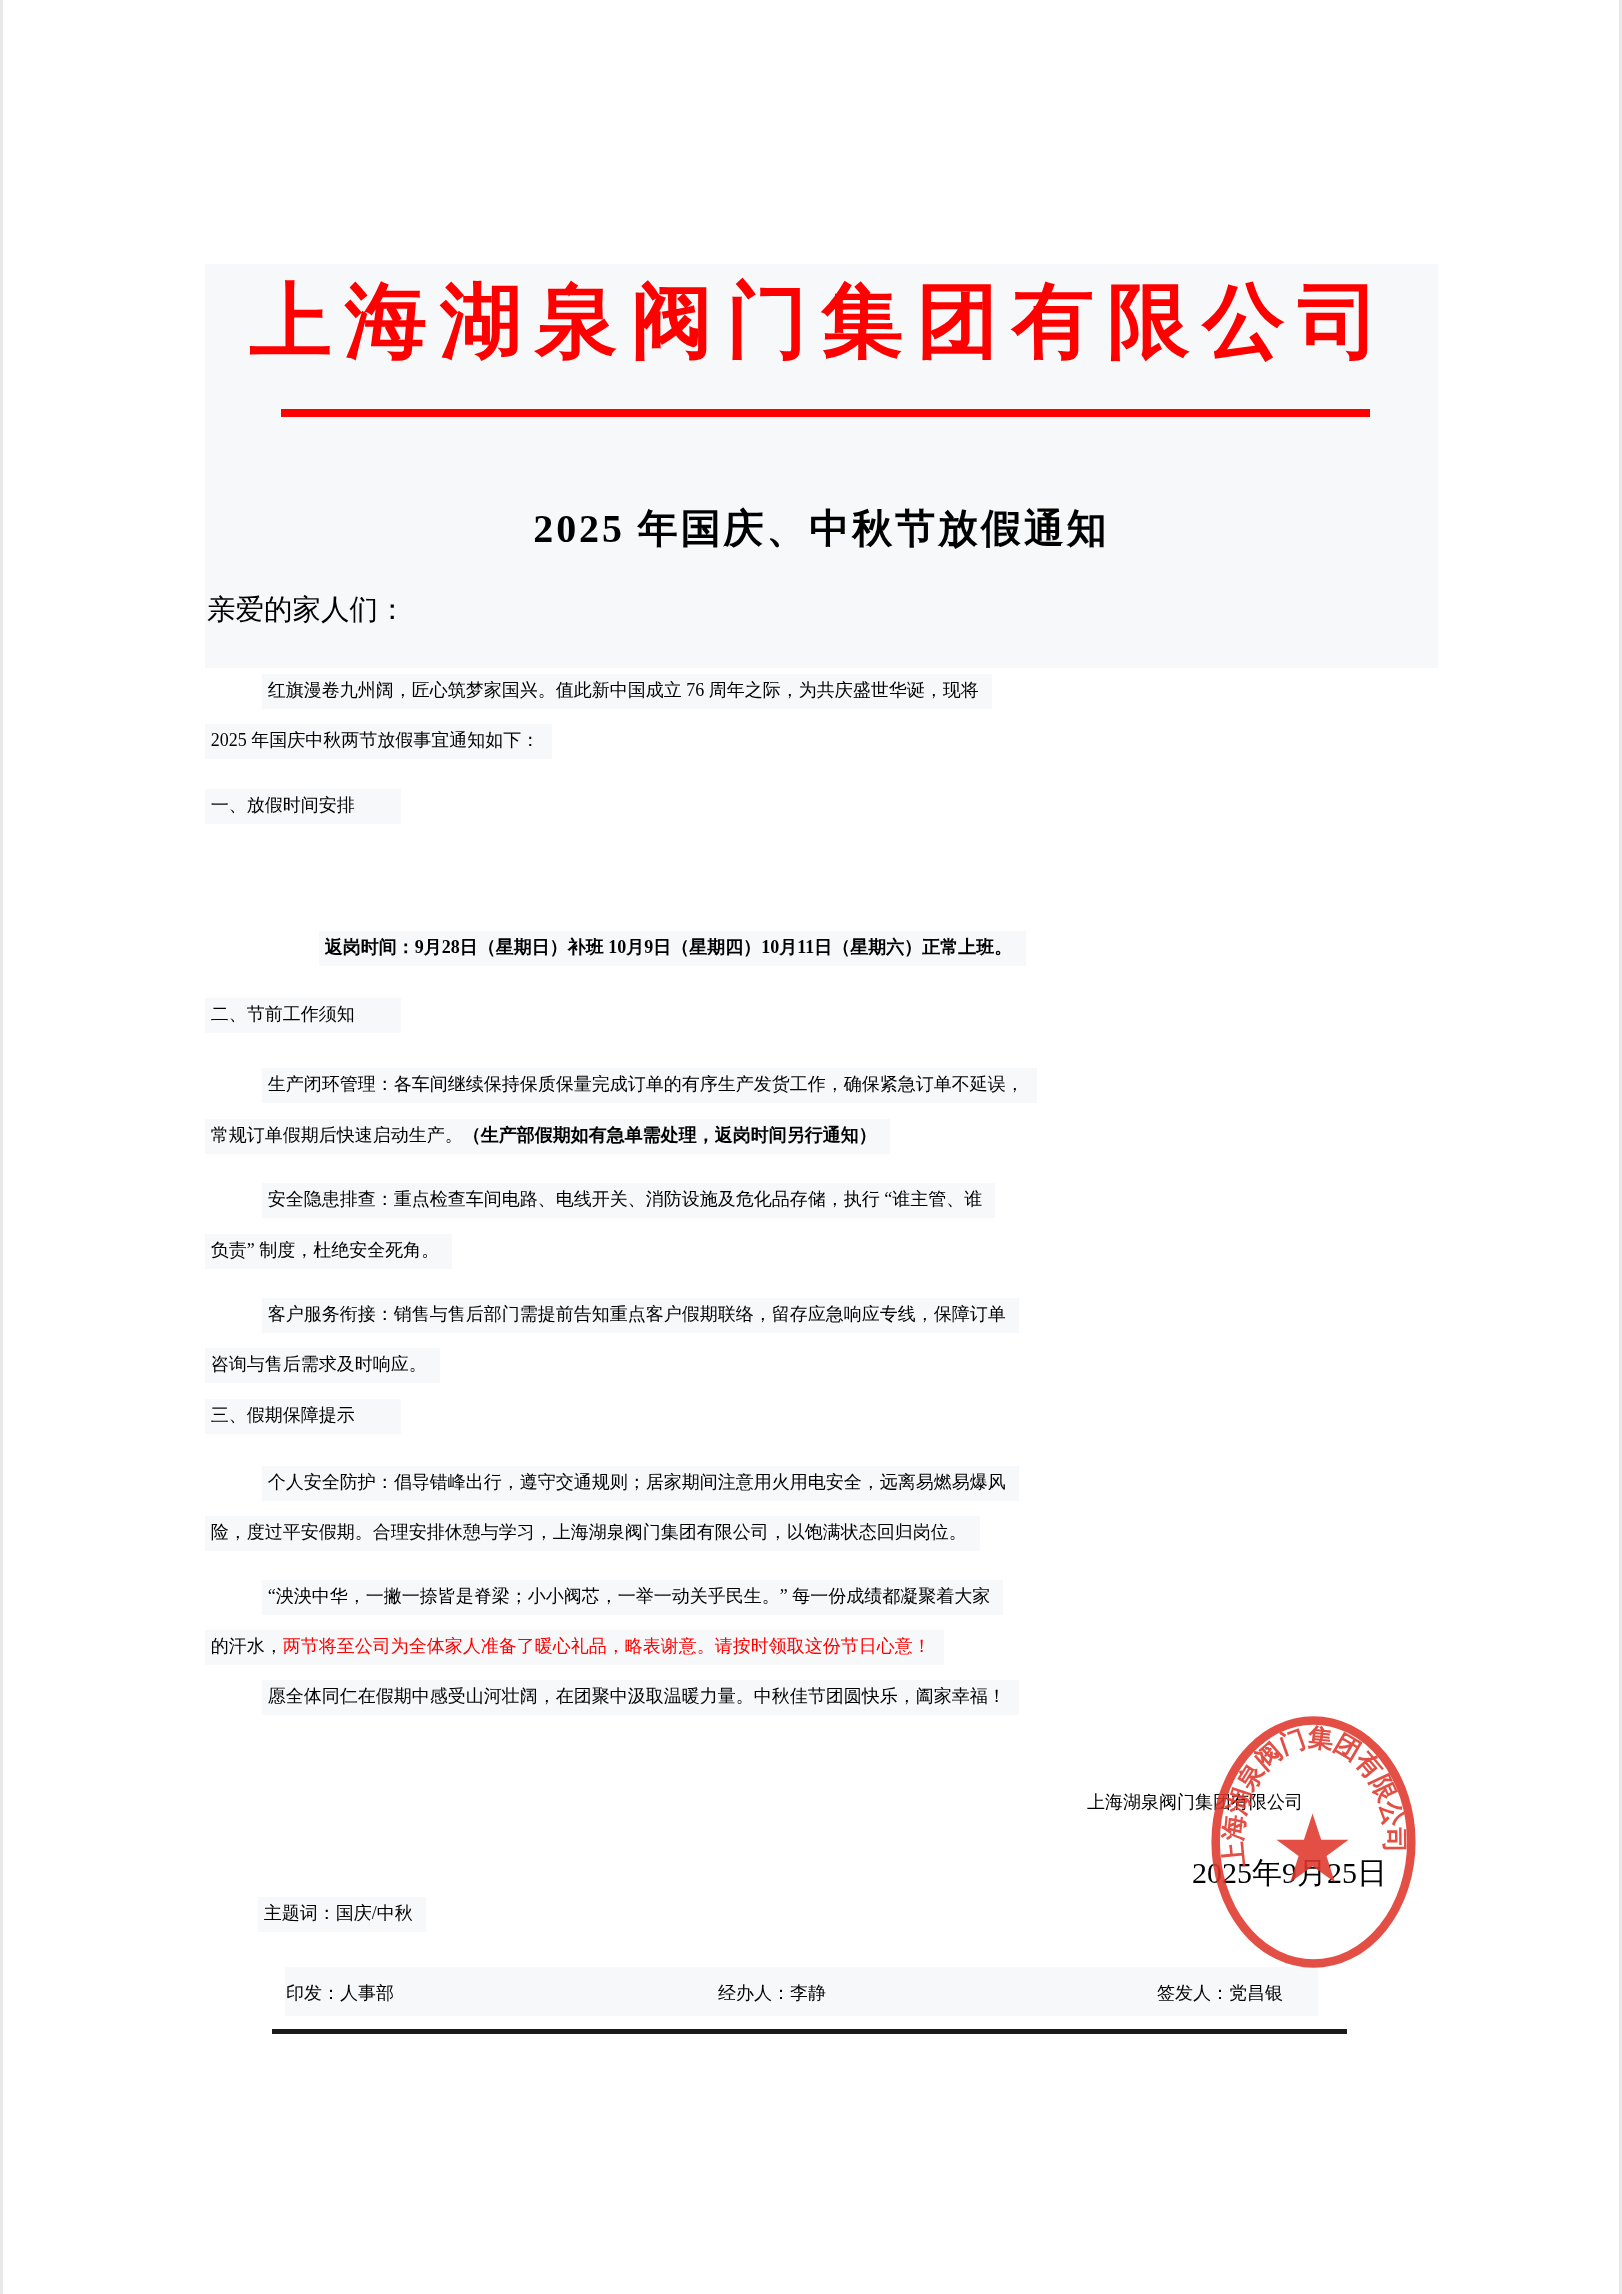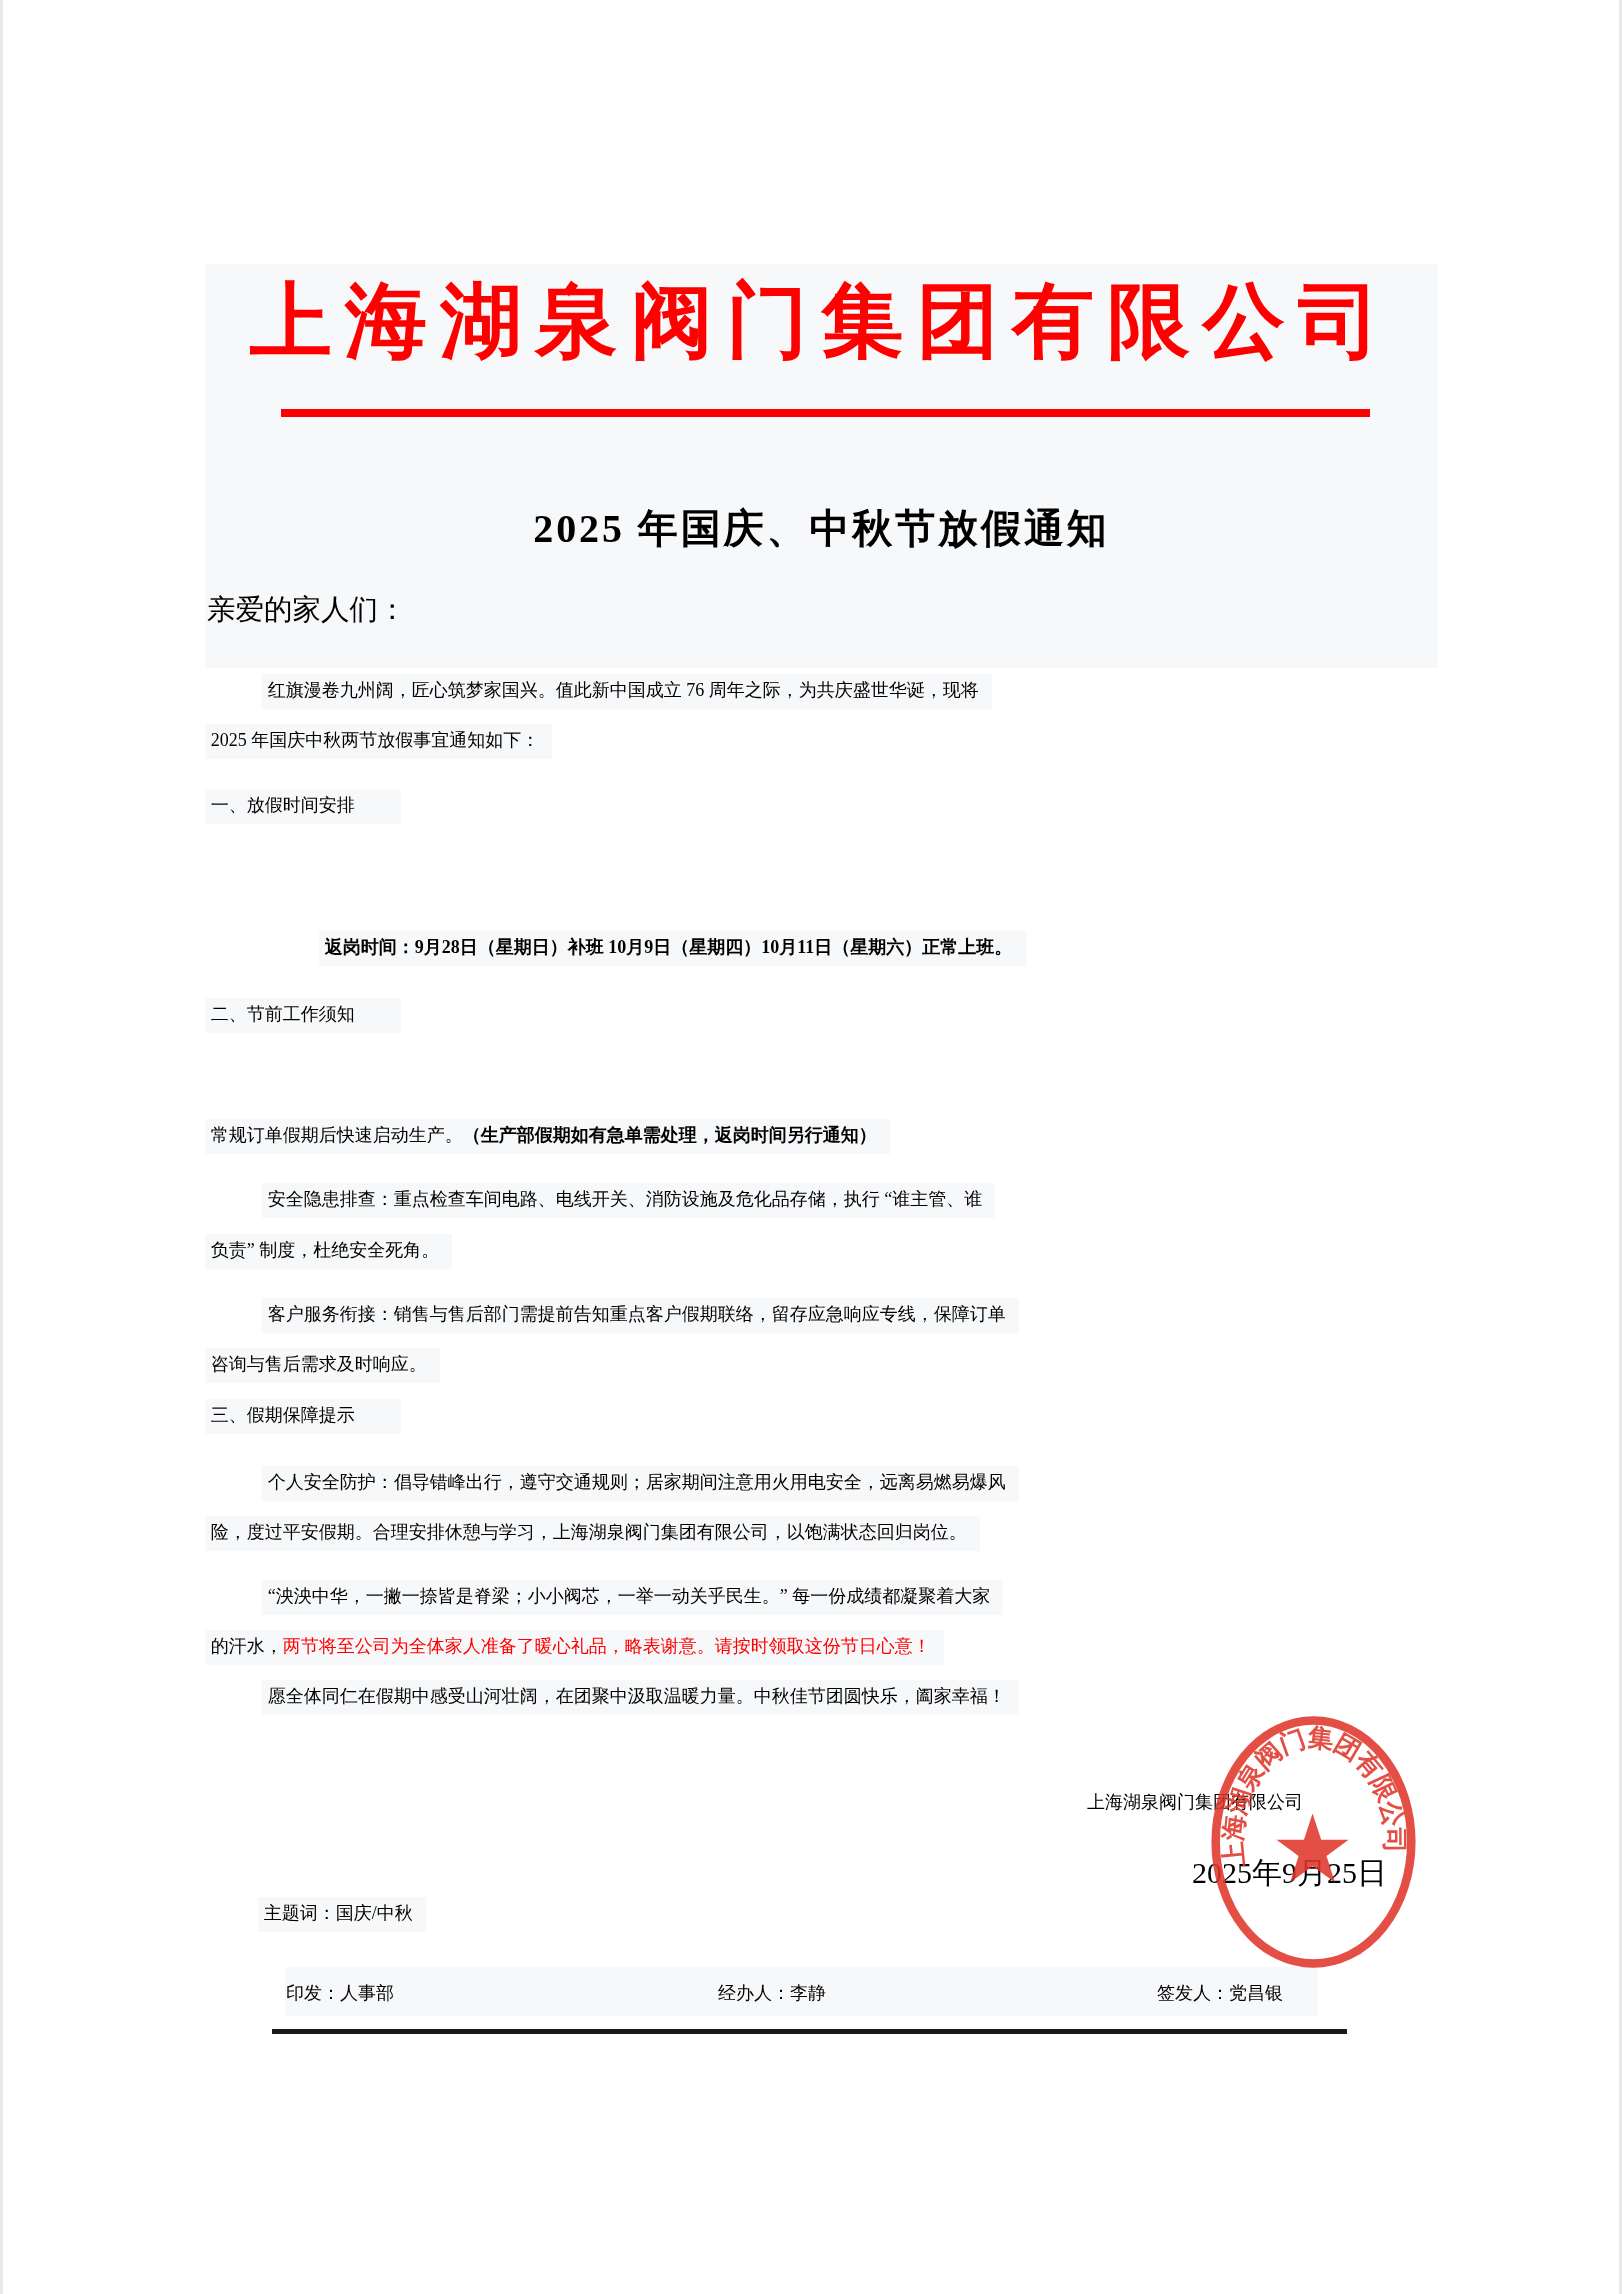--- a/index.html
+++ b/index.html
@@ -40,20 +40,21 @@
   <div class="doc-title">2025 年国庆、中秋节放假通知</div>
   <div class="salutation">亲爱的家人们：</div>
 
   <div class="ln" style="left:259px;top:668px;"><span class="hl">红旗漫卷九州阔，匠心筑梦家国兴。值此新中国成立 76 周年之际，为共庆盛世华诞，现将</span></div>
   <div class="ln" style="left:202px;top:718px;"><span class="hl">2025 年国庆中秋两节放假事宜通知如下：</span></div>
 
   <div class="ln" style="left:202px;top:783px;"><span class="hl-wide">一、放假时间安排</span></div>
   <div class="ln b" style="left:316px;top:925px;"><span class="hl">返岗时间：9月28日（星期日）补班 10月9日（星期四）10月11日（星期六）正常上班。</span></div>
 
   <div class="ln" style="left:202px;top:992px;"><span class="hl-wide">二、节前工作须知</span></div>
+  <div class="ln" style="left:259px;top:1062px;"><span class="hl">生产闭环管理：各车间继续保持保质保量完成订单的有序生产发货工作，确保紧急订单不延误，</span></div>
   <div class="ln" style="left:202px;top:1113px;"><span class="hl"><span>常规订单假期后快速启动生产。</span><span class="b">（生产部假期如有急单需处理，返岗时间另行通知）</span></span></div>
   <div class="ln" style="left:259px;top:1177px;"><span class="hl">安全隐患排查：重点检查车间电路、电线开关、消防设施及危化品存储，执行 “谁主管、谁</span></div>
   <div class="ln" style="left:202px;top:1228px;"><span class="hl">负责” 制度，杜绝安全死角。</span></div>
   <div class="ln" style="left:259px;top:1292px;"><span class="hl">客户服务衔接：销售与售后部门需提前告知重点客户假期联络，留存应急响应专线，保障订单</span></div>
   <div class="ln" style="left:202px;top:1342px;"><span class="hl">咨询与售后需求及时响应。</span></div>
 
   <div class="ln" style="left:202px;top:1393px;"><span class="hl-wide">三、假期保障提示</span></div>
   <div class="ln" style="left:259px;top:1460px;"><span class="hl">个人安全防护：倡导错峰出行，遵守交通规则；居家期间注意用火用电安全，远离易燃易爆风</span></div>
   <div class="ln" style="left:202px;top:1510px;"><span class="hl">险，度过平安假期。合理安排休憩与学习，上海湖泉阀门集团有限公司，以饱满状态回归岗位。</span></div>
   <div class="ln" style="left:259px;top:1574px;"><span class="hl">“泱泱中华，一撇一捺皆是脊梁；小小阀芯，一举一动关乎民生。” 每一份成绩都凝聚着大家</span></div>

